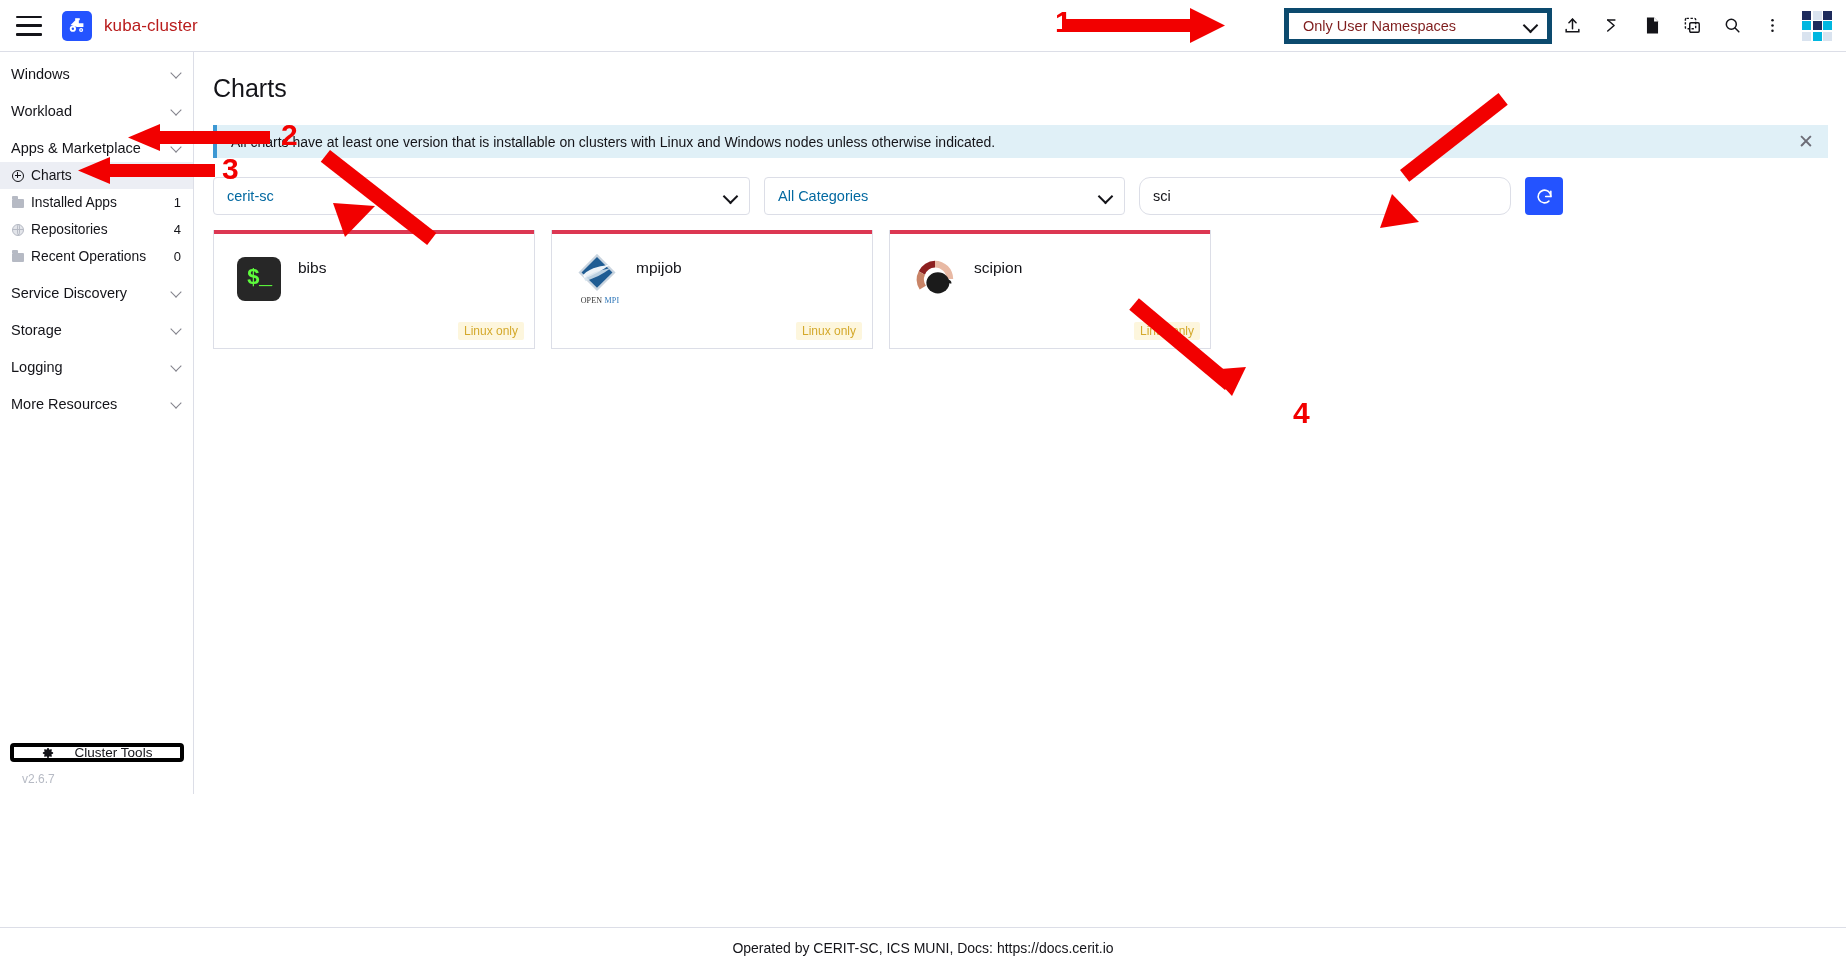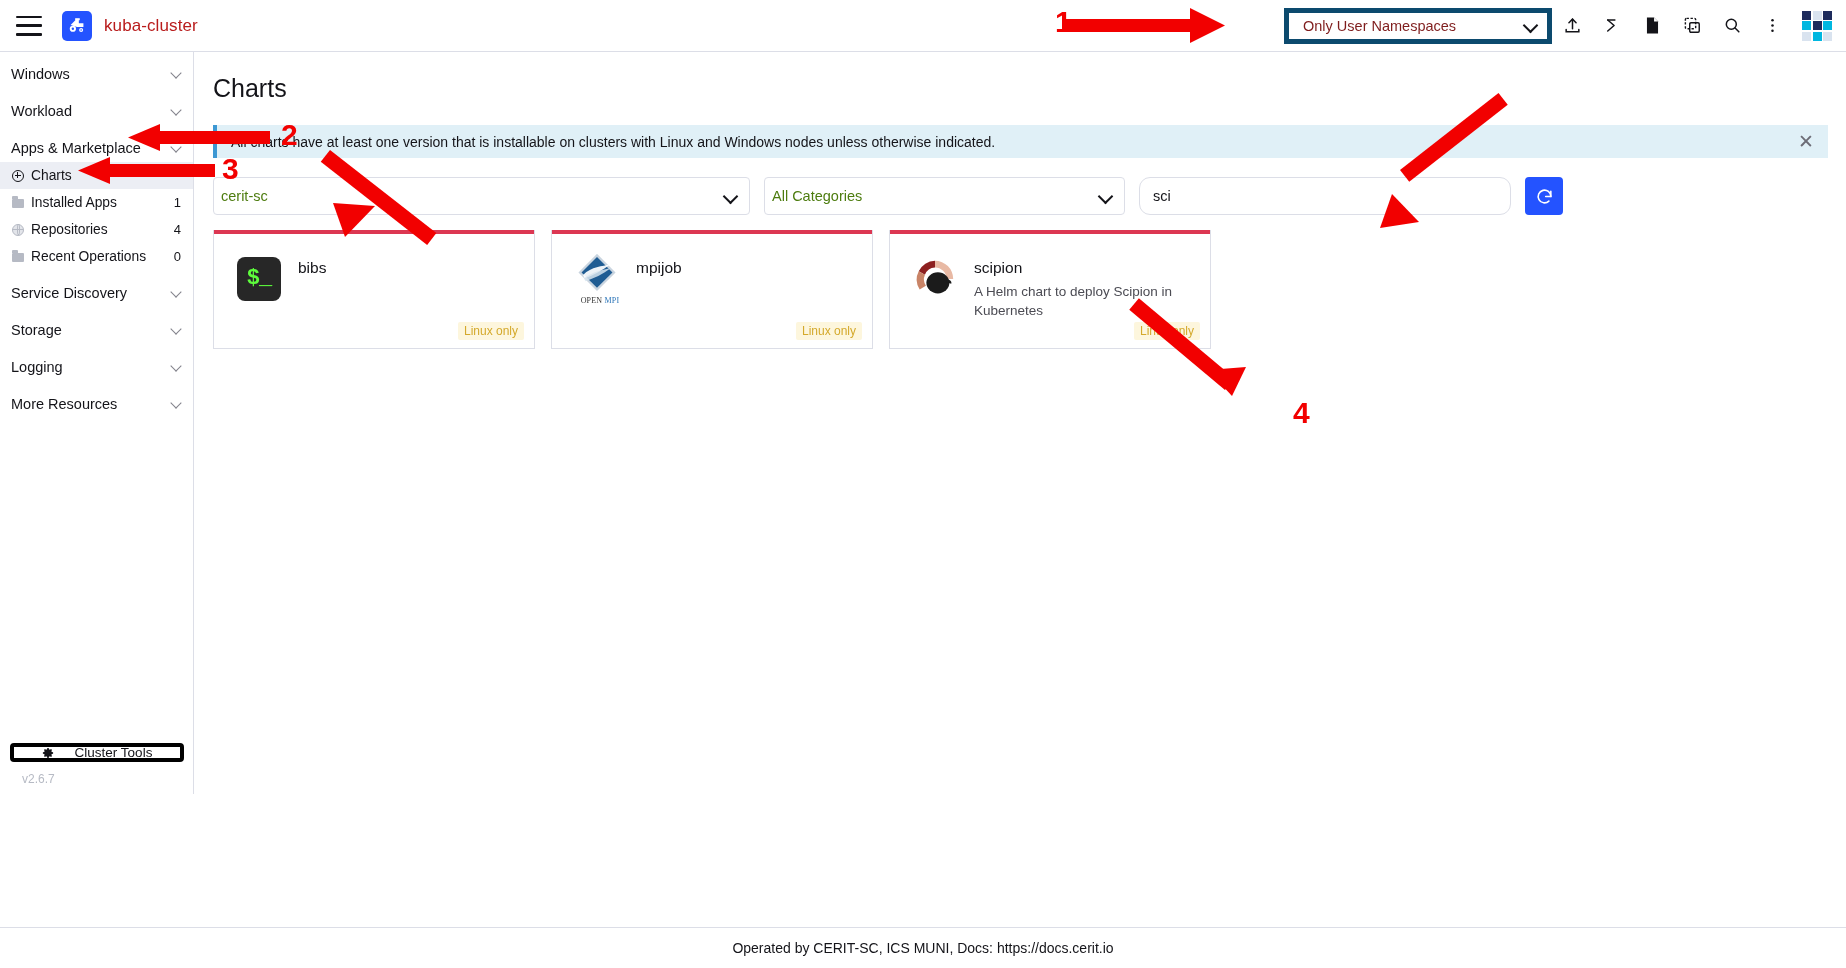--- a/index.html
+++ b/index.html
@@ -139,22 +139,22 @@
     font-size: 19px; color: #6c6c76; cursor: pointer; line-height: 1;
     padding: 0 2px; font-weight: 300;
   }
 
   .filters {
     display: flex; align-items: center; gap: 14px;
     margin: 19px 18px 0 18px;
   }
   .sel-box {
     height: 38px; border: 1px solid #dcdee7; border-radius: 4px; background: #fff;
-    display: flex; align-items: center; padding: 0 12px 0 7px;
-    font-size: 14.5px; color: #4d7c0f; cursor: pointer;
+    display: flex; align-items: center; padding: 0 12px 0 13px;
+    font-size: 14.5px; color: #0369a1; cursor: pointer;
   }
   .sel-box .sval { flex: 1; }
   .sel-repo { width: 537px; }
   .sel-cat { width: 361px; }
   .search-box {
     width: 372px; height: 38px; border: 1px solid #dcdee7; border-radius: 11px;
     background: #fff; display: flex; align-items: center; padding: 0 13px;
   }
   .search-box input {
     border: none; outline: none; width: 100%; font-size: 14.5px;
@@ -441,21 +441,20 @@
           <svg width="48" height="48" viewBox="0 0 48 48">
             <path d="M24 5 A19 19 0 0 1 43 24 L36 24 A12 12 0 0 0 24 12 Z" fill="#e8b9a4"></path>
             <path d="M24 5 A19 19 0 0 0 7 16 L13.5 19.5 A12 12 0 0 1 24 12 Z" fill="#8d2020"></path>
             <path d="M7 16 A19 19 0 0 0 8 35 L14.5 31 A12 12 0 0 1 13.5 19.5 Z" fill="#c98467"></path>
             <ellipse cx="27" cy="28" rx="12" ry="11" fill="#1b1b1b"></ellipse>
             <path d="M36 24 Q42 25 41 29 Q38 28 36 27 Z" fill="#1b1b1b"></path>
           </svg>
         </div>
         <div class="card-texts">
           <div class="card-name">scipion</div>
-          <div class="card-desc">A Helm chart to deploy Scipion in Kubernetes</div>
         </div>
       </div>
       <div class="card-badge">Linux only</div>
     </div>
 
   </div>
 </div>
 
 <div class="footer">
   <span>Operated by CERIT-SC, ICS MUNI, Docs: https://docs.cerit.io</span>

